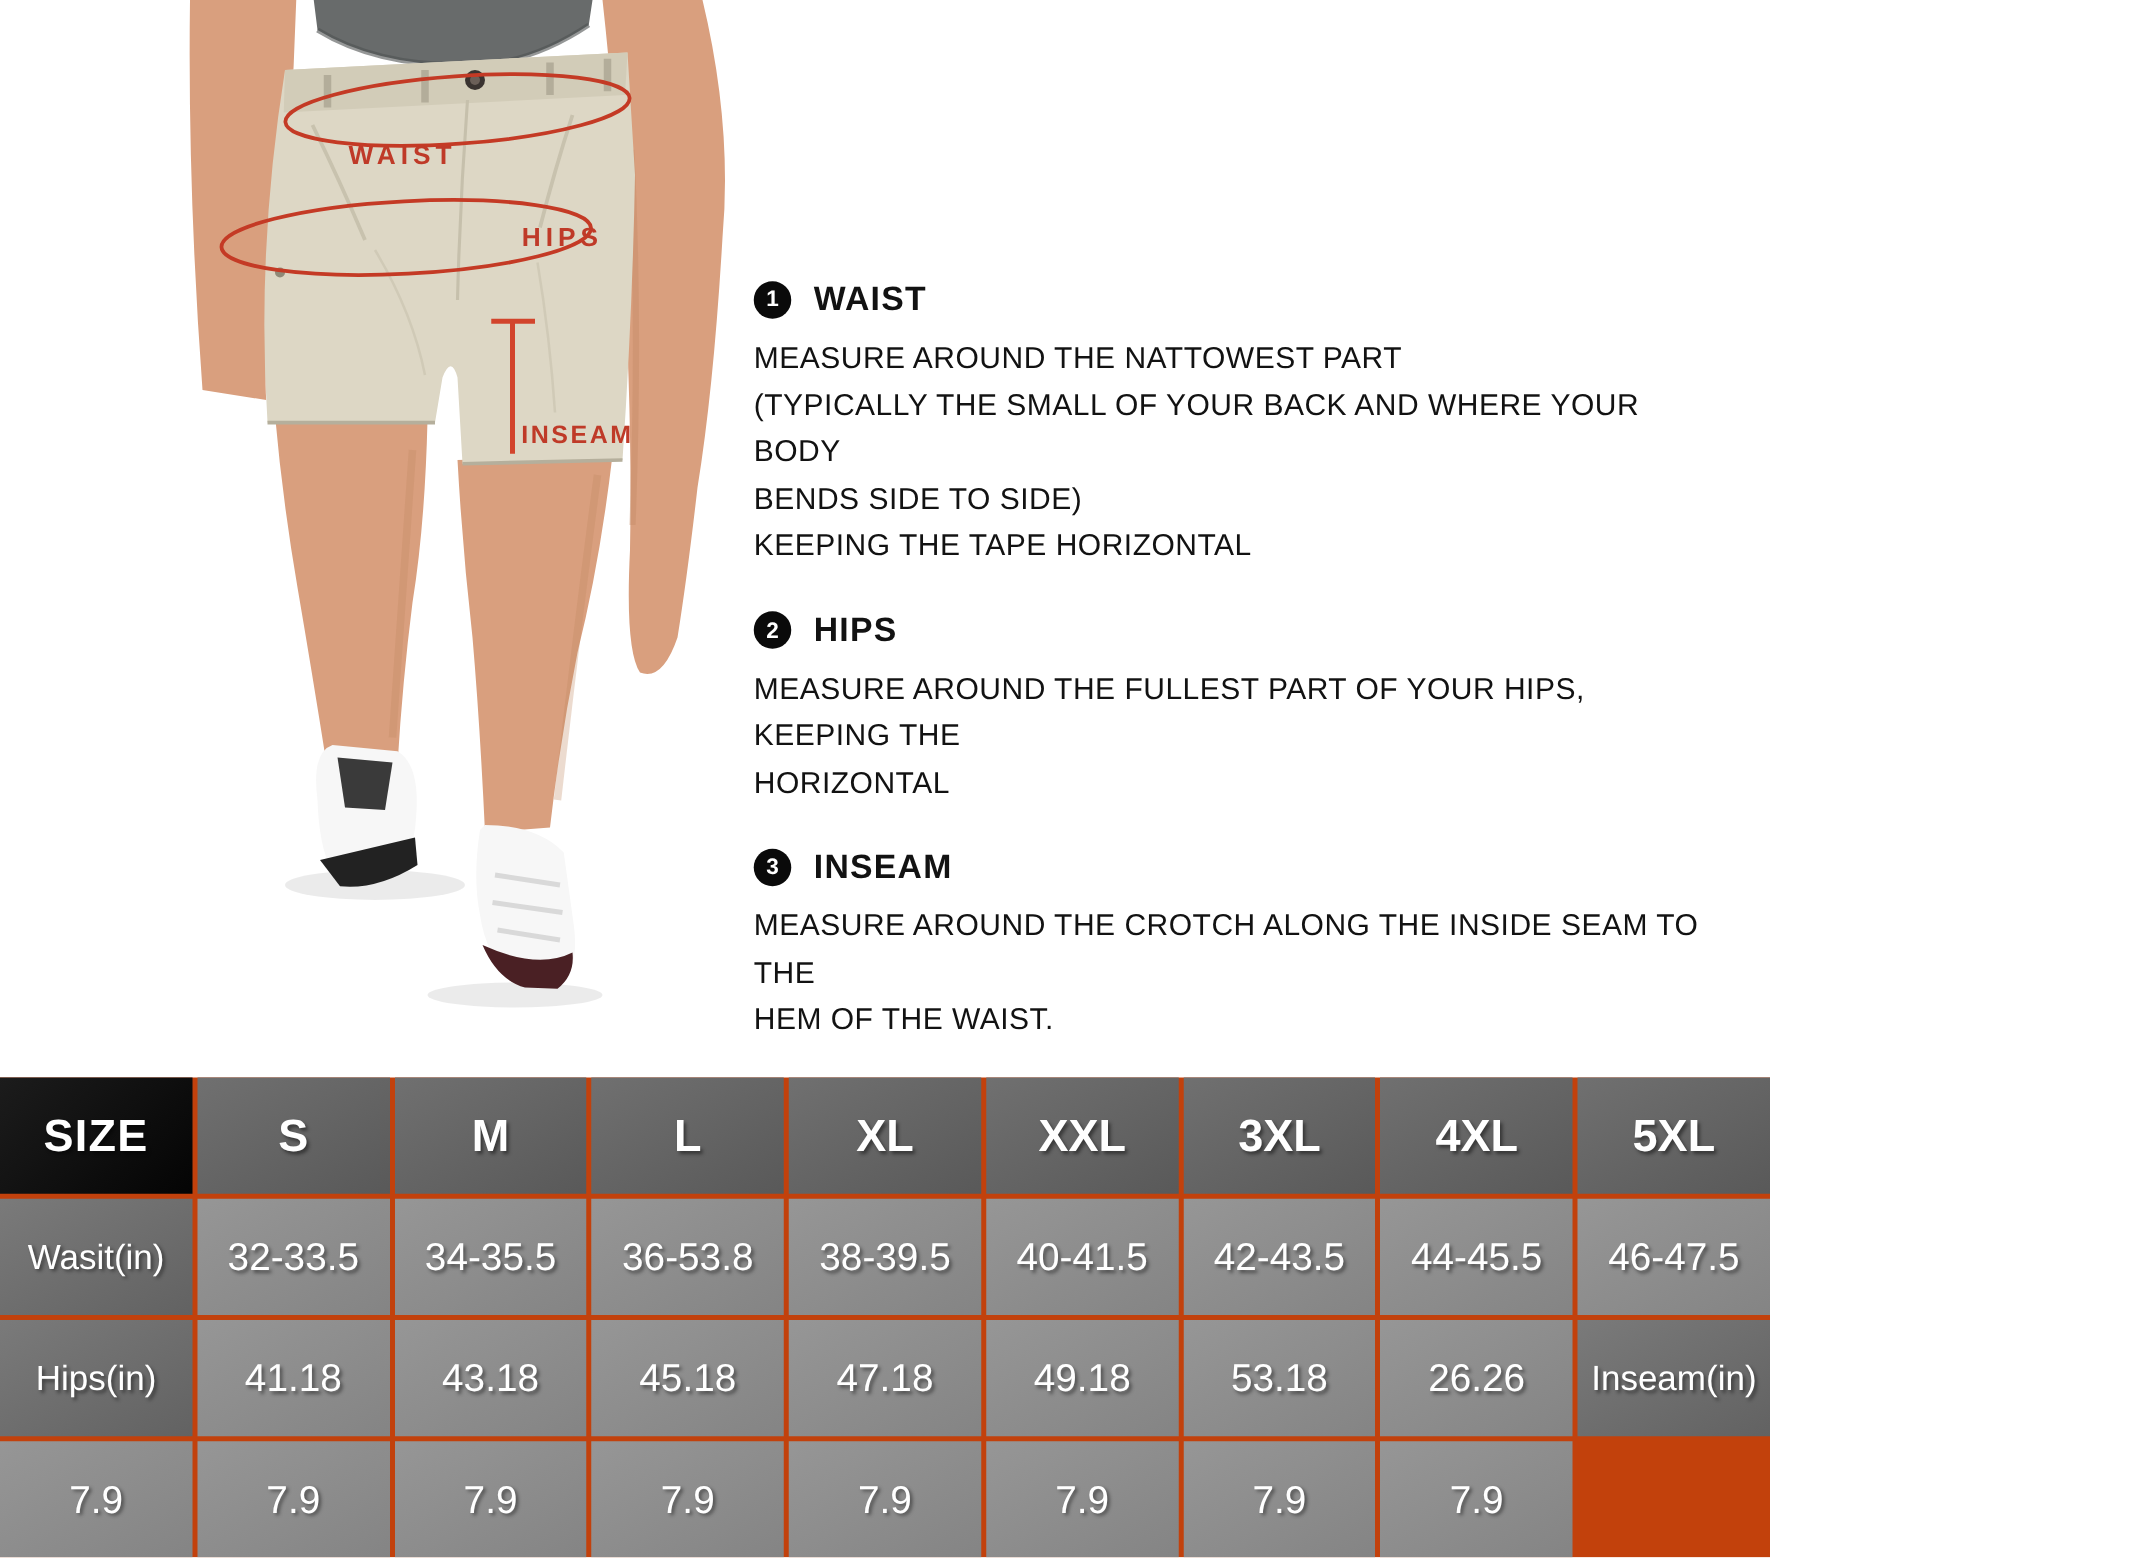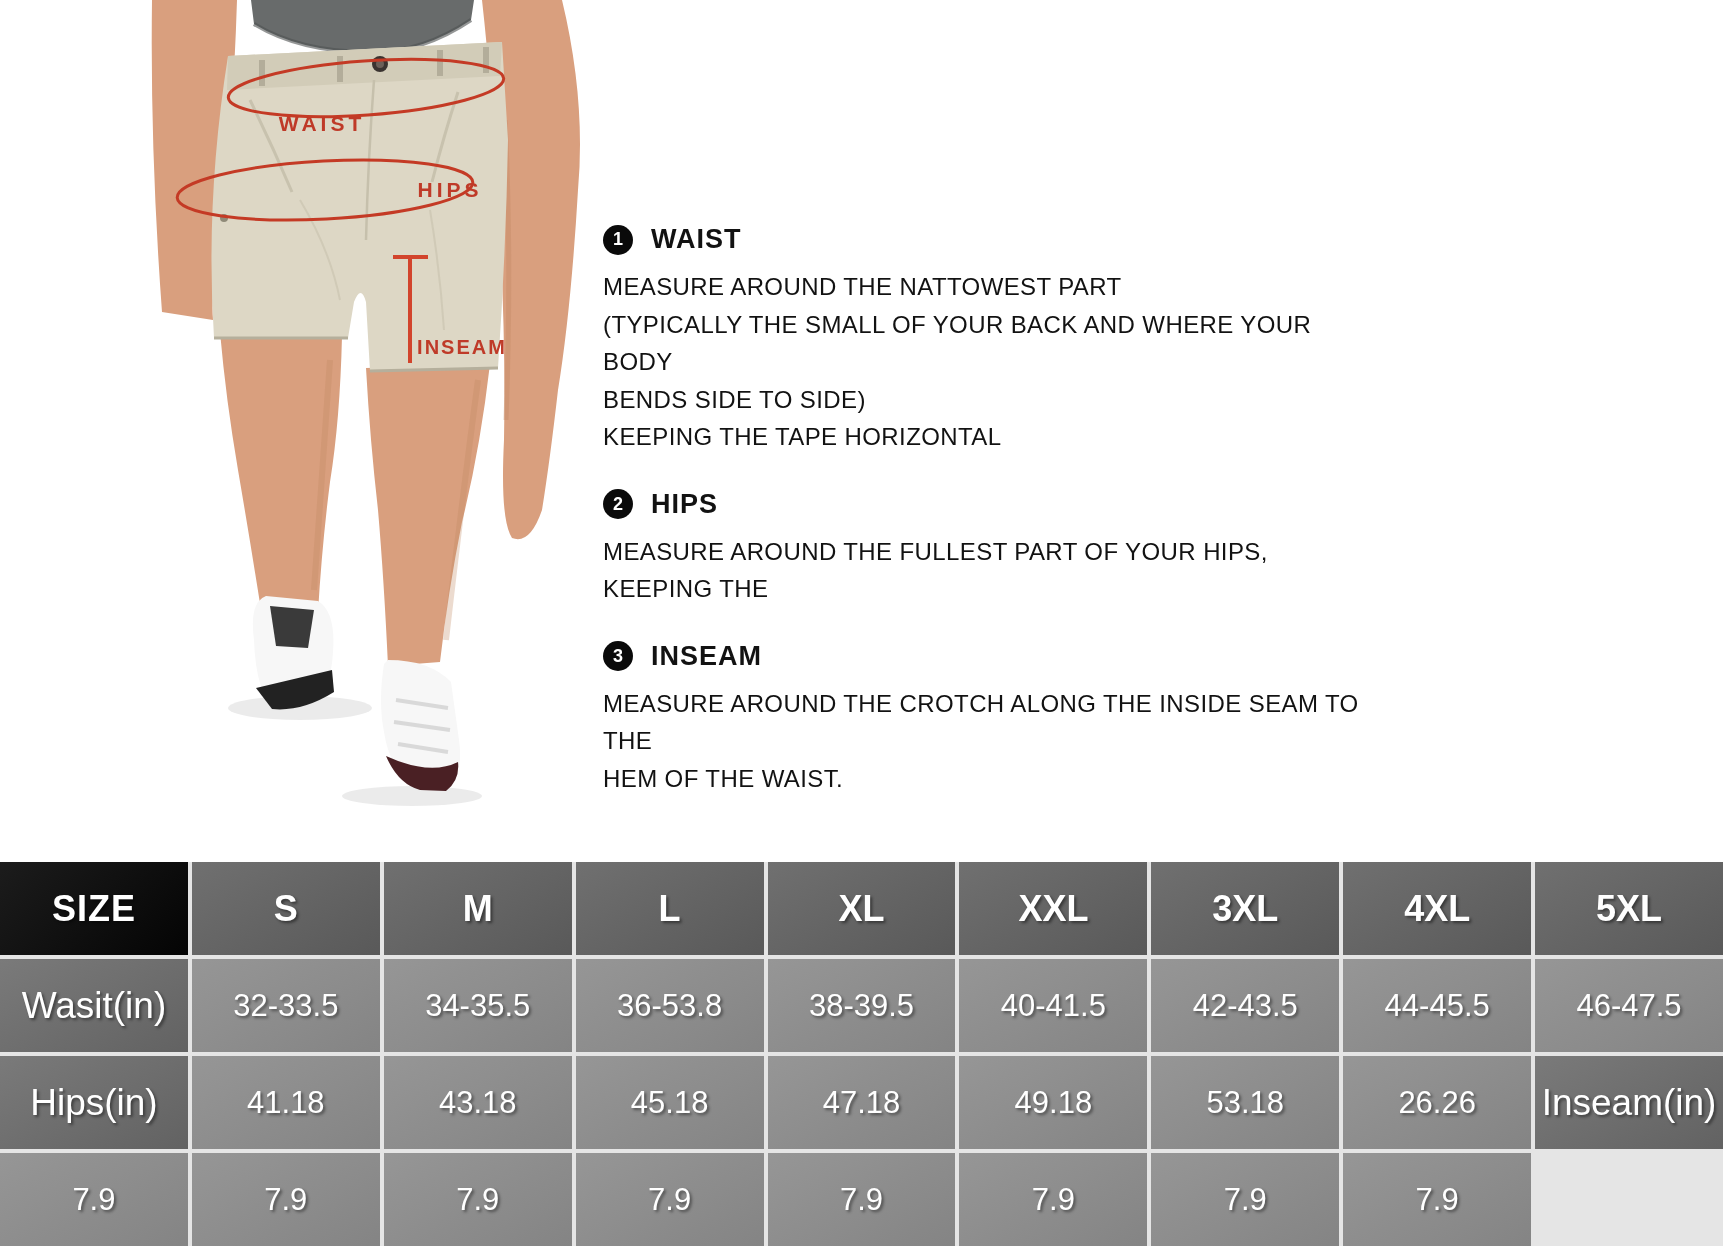--- a/index.html
+++ b/index.html
@@ -18,32 +18,32 @@
   .bullet {
     width:30px; height:30px; border-radius:50%; background:#0a0a0a; color:#ffffff;
     display:flex; align-items:center; justify-content:center;
     font-size:18px; font-weight:bold; flex:0 0 auto;
   }
   .sec-title { font-size:27px; font-weight:bold; letter-spacing:1px; }
   .line { font-size:24px; line-height:37.5px; letter-spacing:0.4px; }
 
   
   .size-table {
-    position:absolute; left:0; top:862px; width:1723px; height:384px;
+    position:absolute; left:0; top:862px; width:1416px; height:384px;
     display:grid; grid-template-columns:repeat(9,1fr); grid-template-rows:repeat(4,1fr);
-    gap:4px; background:#e5e5e5;
+    gap:4px; background:#c2410c;
   }
   .cell {
     display:flex; align-items:center; justify-content:center;
     color:#ffffff; text-shadow:2px 2px 3px rgba(0,0,0,0.45);
     overflow:hidden; white-space:nowrap;
   }
   .corner { background:linear-gradient(135deg,#1c1c1c,#040404); font-size:36px; font-weight:bold; letter-spacing:1px; }
   .hdr    { background:linear-gradient(150deg,#707070,#595959); font-size:36px; font-weight:bold; }
-  .lbl    { background:linear-gradient(150deg,#7a7a7a,#626262); font-size:37px; }
+  .lbl    { background:linear-gradient(150deg,#7a7a7a,#626262); font-size:28px; }
   .val    { background:linear-gradient(150deg,#969696,#848484); font-size:31px; }
 </style>
 </head>
 <body>
 
 <div class="canvas">
 
   <svg class="figure" width="470" height="812" viewBox="130 0 470 812" xmlns="http://www.w3.org/2000/svg">
 
     <ellipse cx="300" cy="708" rx="72" ry="12" fill="rgba(0,0,0,0.08)"></ellipse>
@@ -107,20 +107,21 @@
       <div class="line">BENDS SIDE TO SIDE)</div>
       <div class="line">KEEPING THE TAPE HORIZONTAL</div>
     </div>
 
     <div class="section">
       <div class="sec-head">
         <span class="bullet">2</span>
         <span class="sec-title">HIPS</span>
       </div>
       <div class="line">MEASURE AROUND THE FULLEST PART OF YOUR HIPS, KEEPING THE</div>
+      <div class="line">HORIZONTAL</div>
     </div>
 
     <div class="section">
       <div class="sec-head">
         <span class="bullet">3</span>
         <span class="sec-title">INSEAM</span>
       </div>
       <div class="line">MEASURE AROUND THE CROTCH ALONG THE INSIDE SEAM TO THE</div>
       <div class="line">HEM OF THE WAIST.</div>
     </div>

